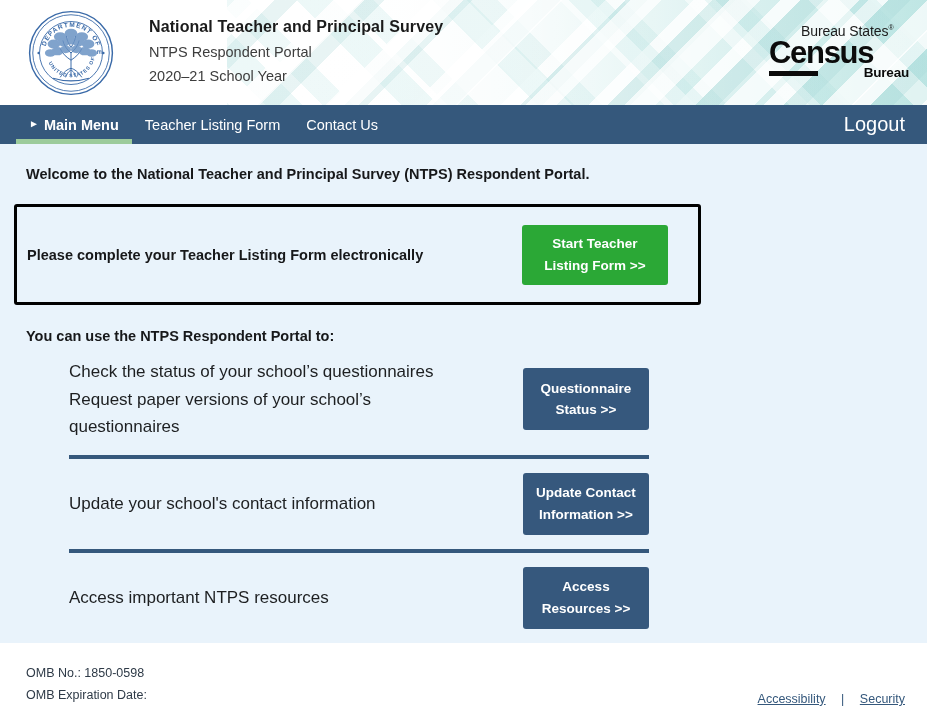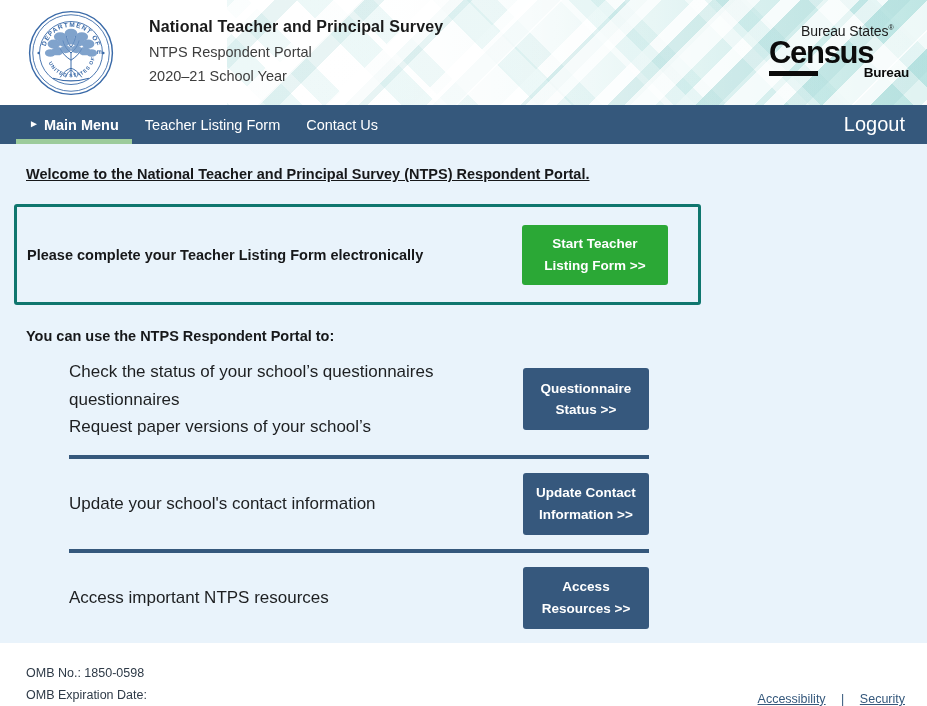--- a/index.html
+++ b/index.html
@@ -187,27 +187,26 @@
     background: #e9f3fb;
     padding: 0;
     position: relative;
     overflow: hidden;
   }
   .welcome {
     font-size: 14.5px;
     font-weight: bold;
     color: #17181a;
     padding: 22px 0 0 26px;
-    text-decoration: underline;
   }
 
   .callout {
     margin: 22px 0 0 14px;
     width: 687px;
-    border: 3px solid #0f766e;
+    border: 3px solid #000000;
     border-radius: 3px;
     background: #e9f3fb;
     height: 101px;
     display: flex;
     align-items: center;
     padding: 0 30px 0 8px;
   }
   .callout-text {
     font-size: 14.5px;
     font-weight: bold;
@@ -404,22 +403,22 @@
       </button>
     </div>
 
     <div class="uses-title">You can use the NTPS Respondent Portal to:</div>
 
     <div class="rows">
 
       <div class="use-row">
         <div class="row-text">
           <div>Check the status of your school’s questionnaires</div>
+          <div>Request paper versions of your school’s</div>
           <div>questionnaires</div>
-          <div>Request paper versions of your school’s</div>
         </div>
         <button class="btn btn-blue">
           <span>Questionnaire</span>
           <span>Status &gt;&gt;</span>
         </button>
       </div>
       <div class="row-divider"></div>
 
       <div class="use-row">
         <div class="row-text">

